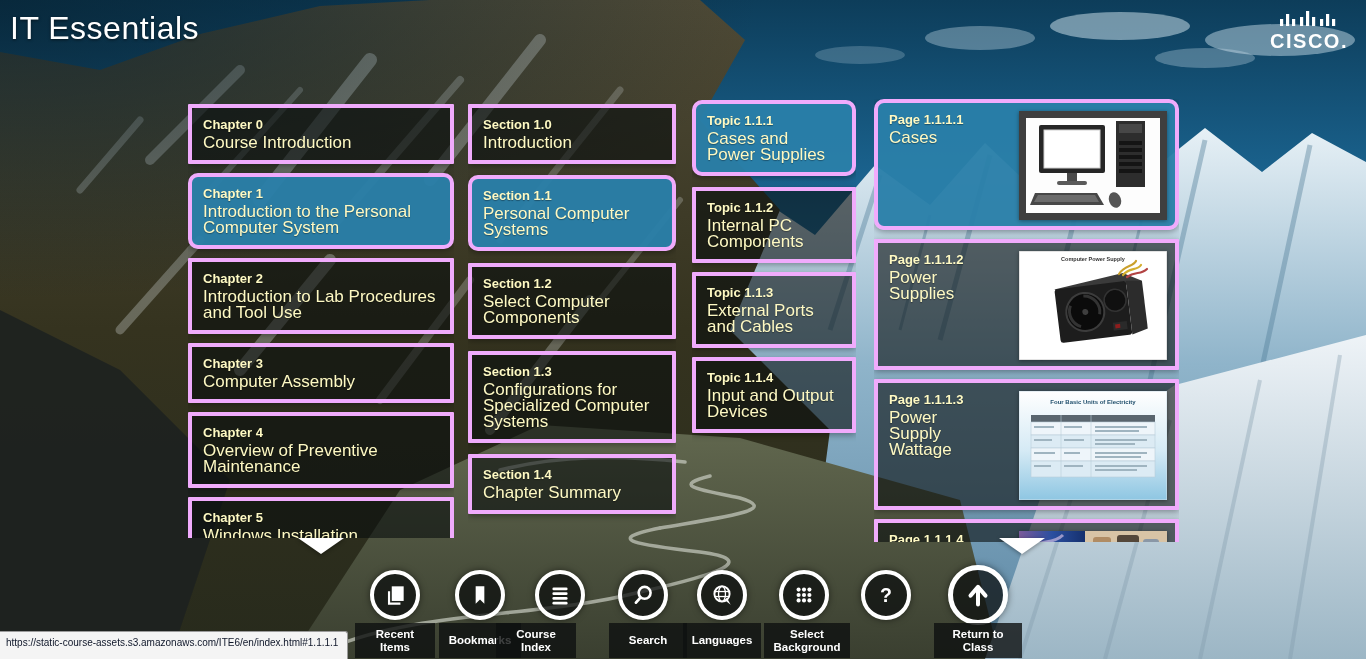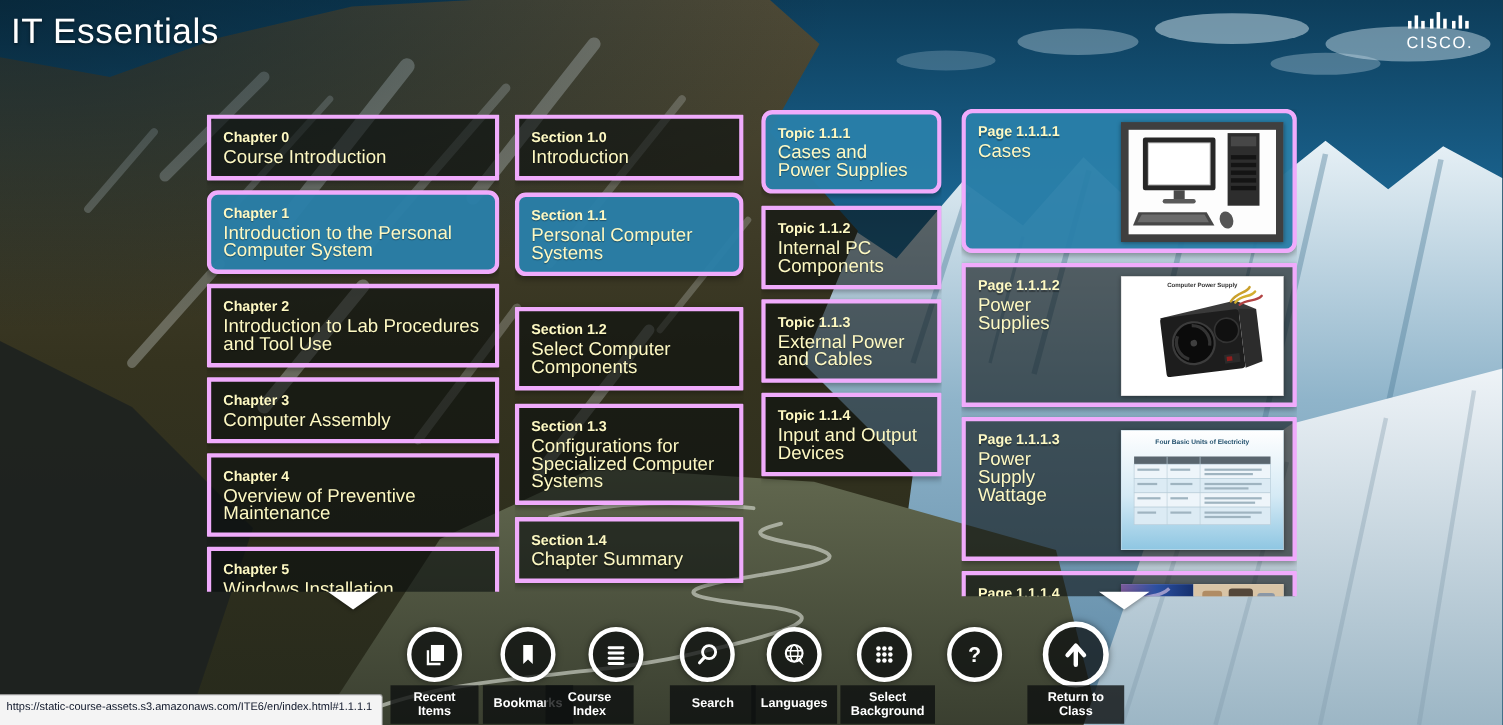--- a/index.html
+++ b/index.html
@@ -9,21 +9,21 @@
   }
   .bg{position:absolute;left:0;top:0;width:1366px;height:659px;}
 
   
   .app-title{
     position:absolute;left:10px;top:10px;margin:0;color:#fff;
     font-size:32px;font-weight:300;letter-spacing:.5px;
     text-shadow:0 1px 3px rgba(0,0,0,.55);
   }
   .cisco{position:absolute;right:14px;top:8px;width:86px;text-align:center;color:#fff;}
-  .cisco .word{font-size:15px;font-weight:normal;letter-spacing:1.5px;margin-top:-2px;}
+  .cisco .word{font-size:20px;font-weight:bold;letter-spacing:1.5px;margin-top:-2px;}
 
   
   .col{position:absolute;overflow:hidden;}
   .col-chapters{left:188px;top:104px;width:266px;height:434px;}
   .col-sections{left:468px;top:104px;width:208px;height:434px;}
   .col-topics{left:692px;top:100px;width:164px;height:438px;}
   .col-pages{left:874px;top:99px;width:305px;height:443px;}
 
   .card{
     box-sizing:border-box;border:4px solid #f0abfc;border-radius:1px;
@@ -193,21 +193,21 @@
       <div class="card-h">Chapter 6</div>
     </div>
   </div>
   <div class="scroll-arrow" style="left:298px;top:538px;"></div>
 
   <div class="col col-sections">
     <div class="card" style="margin-bottom:11px;">
       <div class="card-h">Section 1.0</div>
       <div class="card-t">Introduction</div>
     </div>
-    <div class="card sel" style="margin-bottom:28px;">
+    <div class="card sel" style="margin-bottom:12px;">
       <div class="card-h">Section 1.1</div>
       <div class="card-t">Personal Computer Systems</div>
     </div>
     <div class="card" style="margin-bottom:12px;">
       <div class="card-h">Section 1.2</div>
       <div class="card-t">Select Computer Components</div>
     </div>
     <div class="card" style="margin-bottom:11px;">
       <div class="card-h">Section 1.3</div>
       <div class="card-t">Configurations for Specialized Computer Systems</div>
@@ -222,21 +222,21 @@
     <div class="card sel" style="margin-bottom:11px;">
       <div class="card-h">Topic 1.1.1</div>
       <div class="card-t">Cases and Power Supplies</div>
     </div>
     <div class="card">
       <div class="card-h">Topic 1.1.2</div>
       <div class="card-t">Internal PC Components</div>
     </div>
     <div class="card">
       <div class="card-h">Topic 1.1.3</div>
-      <div class="card-t">External Power and Cables</div>
+      <div class="card-t">External Ports and Cables</div>
     </div>
     <div class="card">
       <div class="card-h">Topic 1.1.4</div>
       <div class="card-t">Input and Output Devices</div>
     </div>
   </div>
 
   <div class="col col-pages">
 
     <div class="card sel page-card">

